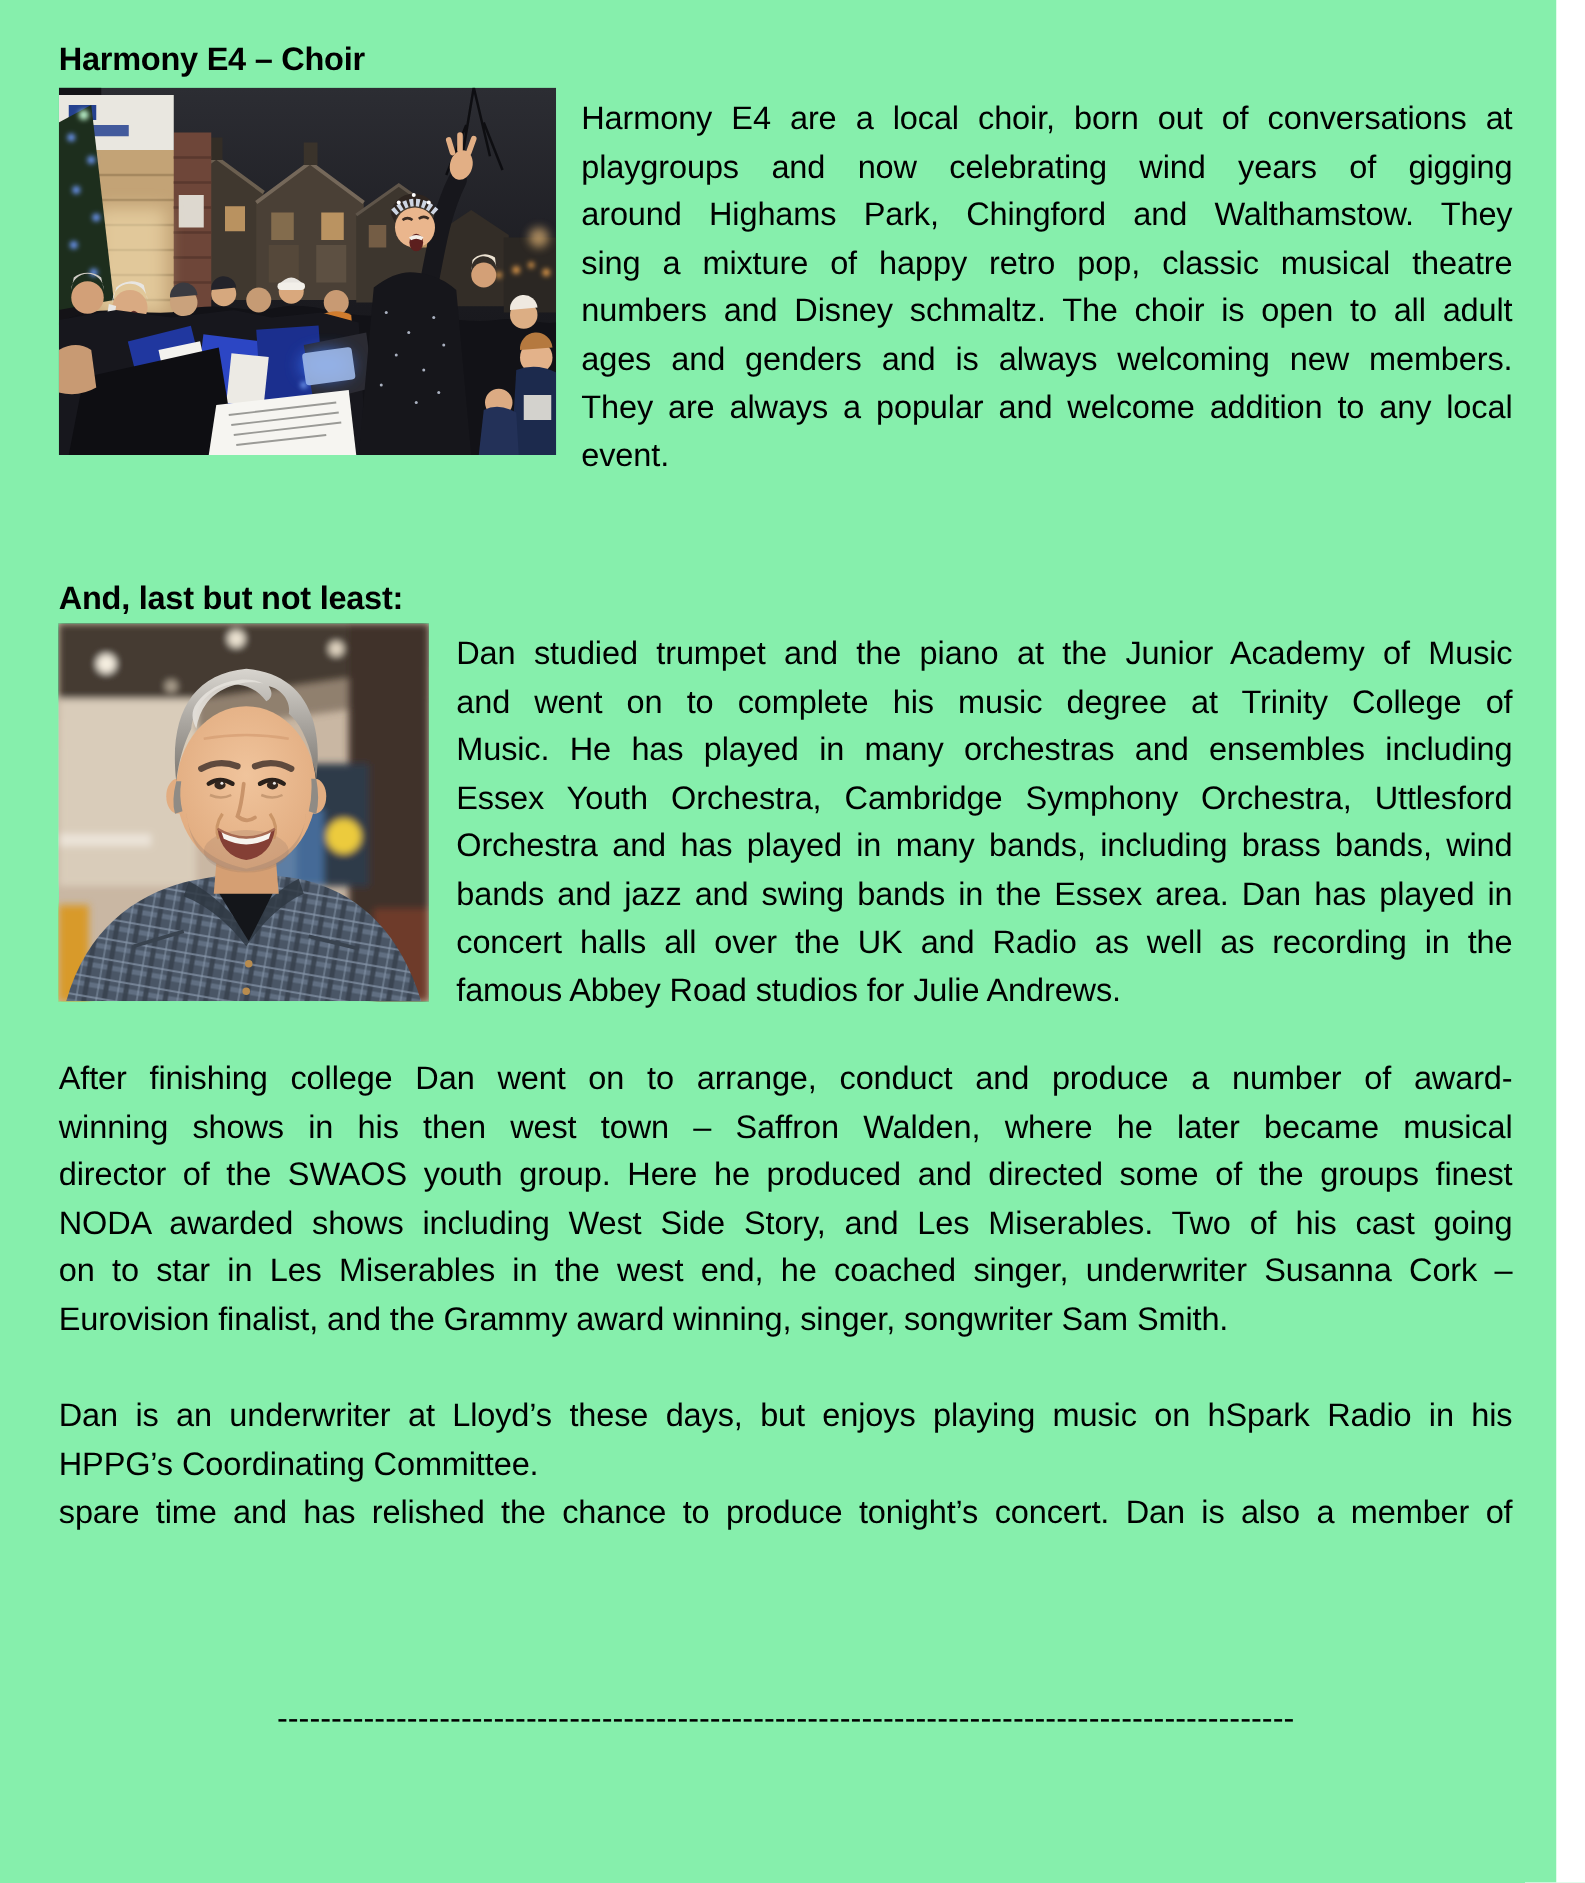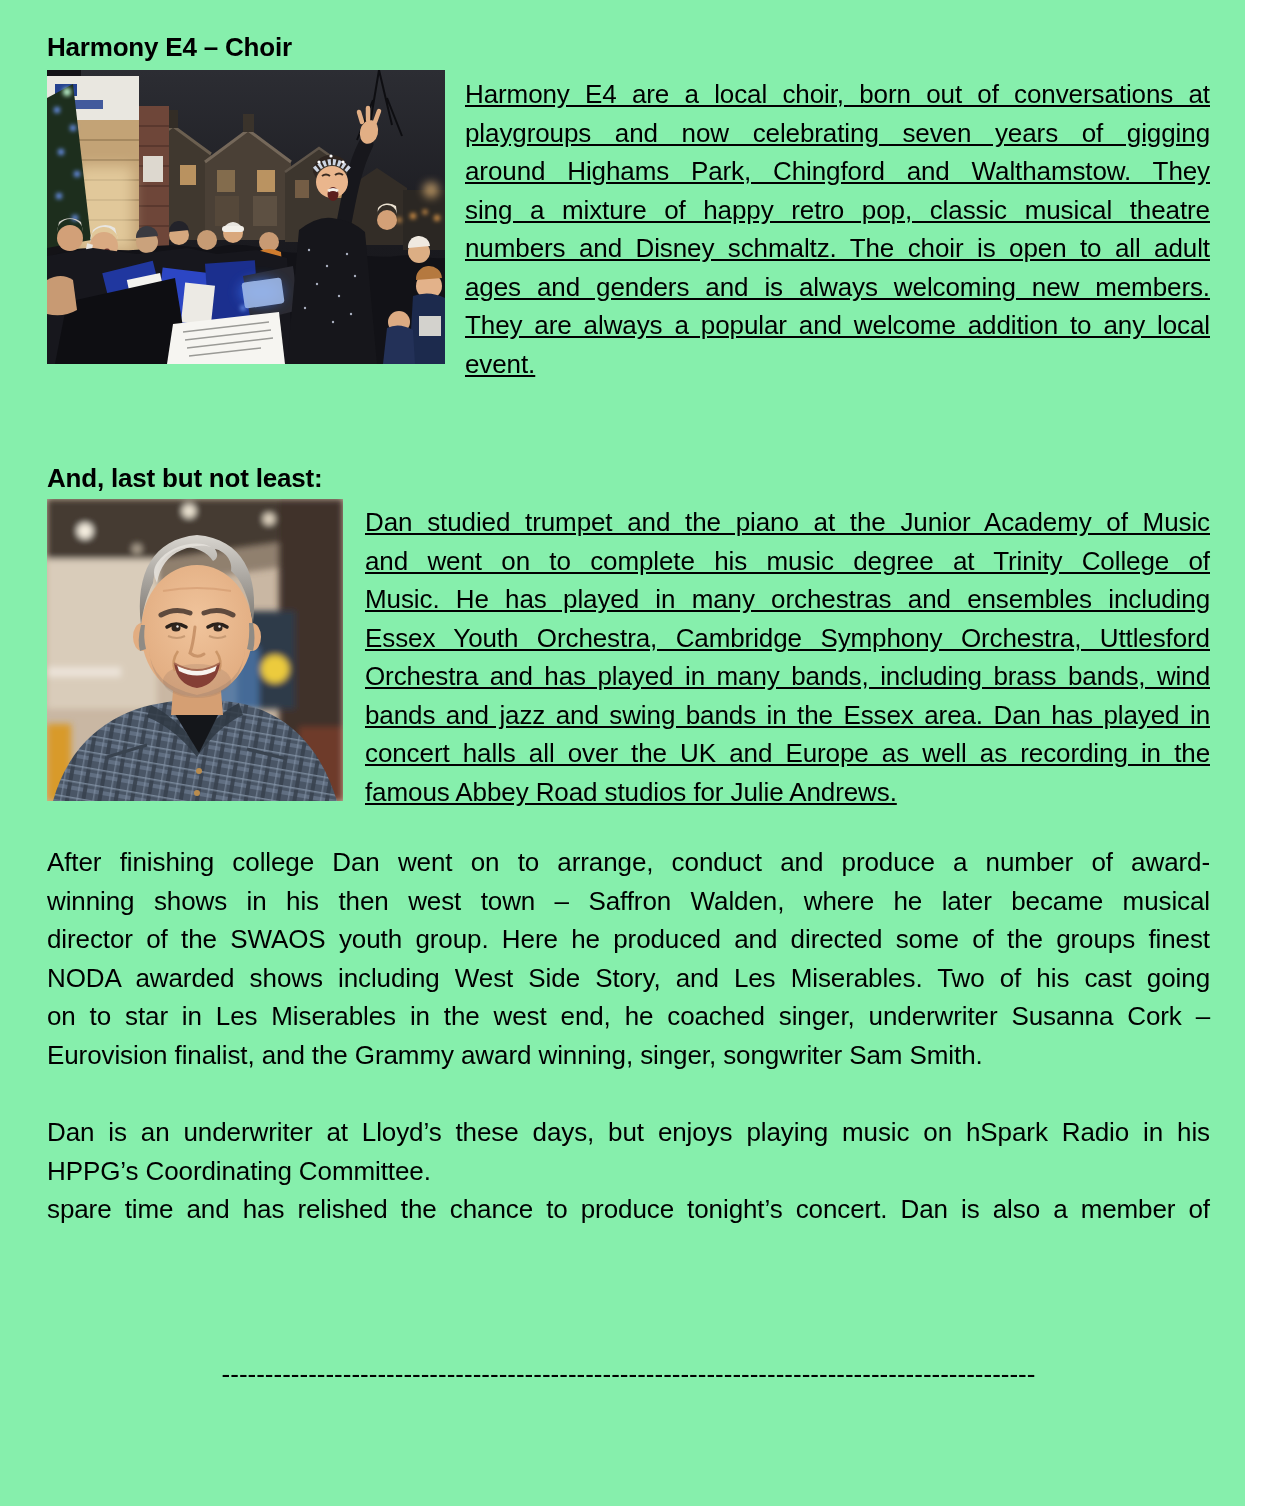--- a/index.html
+++ b/index.html
@@ -6,21 +6,21 @@
   html,body { background:#ffffff; }
   body {
     width:1268px; height:1506px; overflow:hidden;
     font-family:"Liberation Sans", sans-serif; color:#000000;
   }
   .page { width:1245px; height:1506px; padding:30px 35px 0 47px; background:#86efac; }
   .heading { font-size:26px; font-weight:bold; line-height:34px; letter-spacing:-0.2px; }
   .heading-harmony { margin-bottom:6px; }
   .heading-interlude { margin-top:78px; }
   .heading-dan { margin-top:40px; margin-bottom:0; }
-  .media-row { display:flex; align-items:flex-start;text-decoration:underline; }
+  .media-row { display:flex; align-items:flex-start; }
   .photo { flex:none; overflow:hidden; }
   .photo svg { display:block; width:100%; height:100%; }
   .choir-photo { width:398px; height:294px; margin-right:20px; }
   .dan-photo { width:296px; height:302px; margin-right:22px; margin-top:4px; }
   .para { font-size:26px; line-height:38.5px; letter-spacing:-0.1px; }
   .media-row .para { flex:1 1 auto; }
   .para-harmony { margin-top:5px; }
   .para-dan-bio { margin-top:8px; }
   .para-career { margin-top:32px; }
   .para-current { margin-top:39px; }
@@ -207,21 +207,21 @@
           <line x1="136" y1="262" x2="222" y2="252"></line>
           <line x1="138" y1="270" x2="224" y2="260"></line>
           <line x1="140" y1="278" x2="226" y2="268"></line>
           <line x1="142" y1="286" x2="214" y2="278"></line>
         </g>
         <path d="M0,210 Q14,202 26,210 L30,240 Q16,248 0,244 Z" fill="#c89a73"></path>
       </svg>
     </div>
     <div class="para para-harmony">
         <div class="pline">Harmony E4 are a local choir, born out of conversations at</div>
-        <div class="pline">playgroups and now celebrating seven years of gigging</div>
+        <div class="pline">playgroups and now celebrating wind years of gigging</div>
         <div class="pline">around Highams Park, Chingford and Walthamstow. They</div>
         <div class="pline">sing a mixture of happy retro pop, classic musical theatre</div>
         <div class="pline">numbers and Disney schmaltz. The choir is open to all adult</div>
         <div class="pline">ages and genders and is always welcoming new members.</div>
         <div class="pline">They are always a popular and welcome addition to any local</div>
         <div class="pline last">event.</div>
       </div>
   </div>
 
   <div class="heading heading-interlude">And, last but not least:</div>
@@ -305,21 +305,21 @@
         <path d="M116,92 Q150,86 184,92" stroke="#d49d72" stroke-width="2" fill="none" opacity="0.7"></path>
       </svg>
     </div>
     <div class="para para-dan-bio">
         <div class="pline">Dan studied trumpet and the piano at the Junior Academy of Music</div>
         <div class="pline">and went on to complete his music degree at Trinity College of</div>
         <div class="pline">Music. He has played in many orchestras and ensembles including</div>
         <div class="pline">Essex Youth Orchestra, Cambridge Symphony Orchestra, Uttlesford</div>
         <div class="pline">Orchestra and has played in many bands, including brass bands, wind</div>
         <div class="pline">bands and jazz and swing bands in the Essex area.  Dan has played in</div>
-        <div class="pline">concert halls all over the UK and Europe as well as recording in the</div>
+        <div class="pline">concert halls all over the UK and Radio as well as recording in the</div>
         <div class="pline last">famous Abbey Road studios for Julie Andrews.</div>
       </div>
   </div>
 
   <div class="para para-career">
       <div class="pline">After finishing college Dan went on to arrange, conduct and produce a number of award-</div>
       <div class="pline">winning shows in his then west town – Saffron Walden, where he later became musical</div>
       <div class="pline">director of the SWAOS youth group. Here he produced and directed some of the groups finest</div>
       <div class="pline">NODA awarded shows including West Side Story,  and Les Miserables.  Two of his cast going</div>
       <div class="pline">on to star in Les Miserables in the west end, he coached singer, underwriter Susanna Cork –</div>

